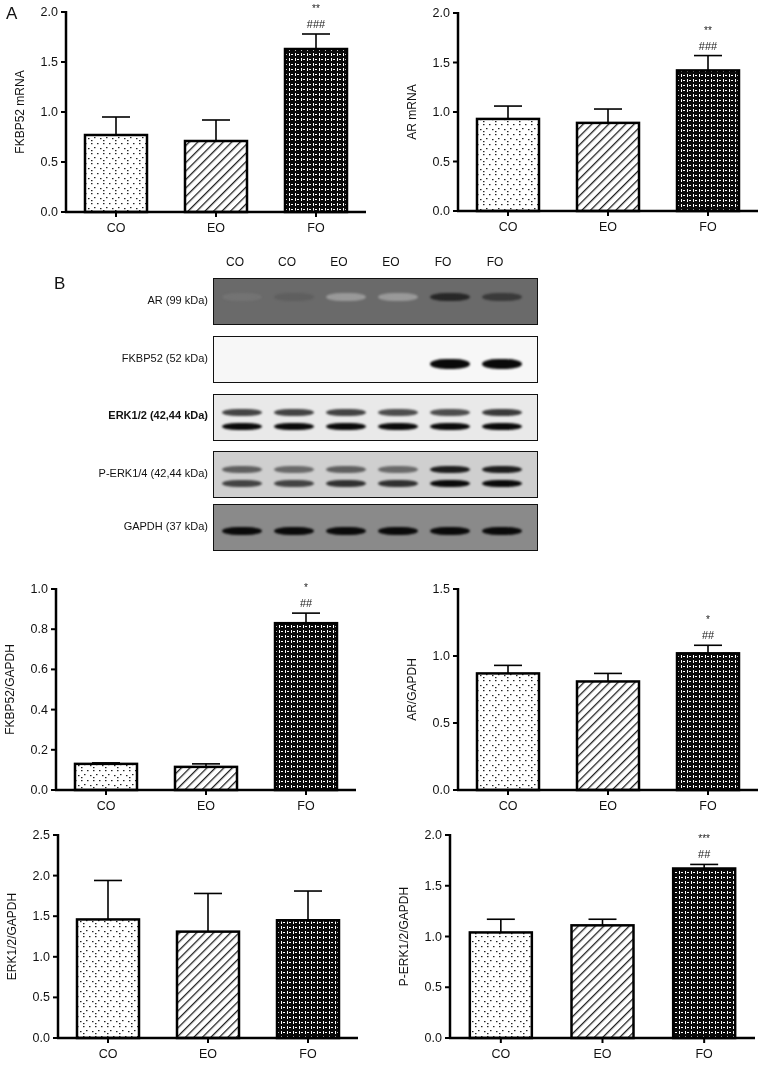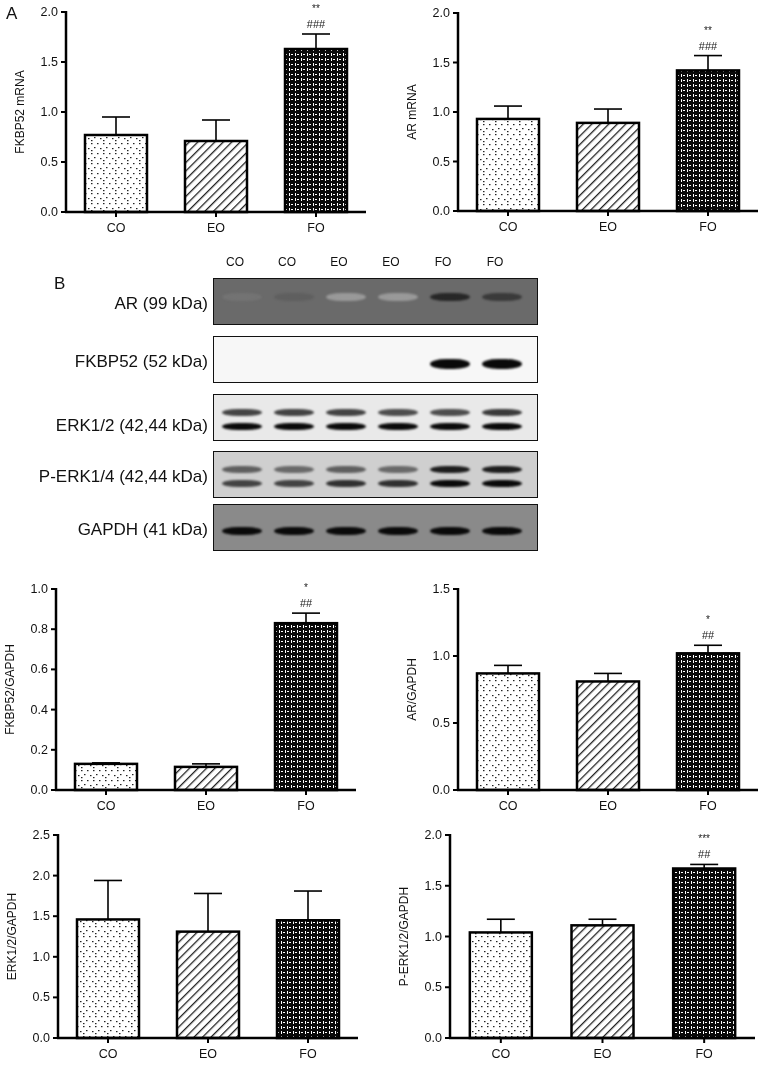--- a/index.html
+++ b/index.html
@@ -2,21 +2,21 @@
 <html><head>
 <meta charset="utf-8">
 <style>
   html,body{margin:0;padding:0;background:#fff;}
   body{width:765px;height:1065px;position:relative;overflow:hidden;font-family:"Liberation Sans",sans-serif;color:#111;}
   .panel-letter{position:absolute;font-size:17px;color:#111;}
   .chart{position:absolute;}
   .chart svg{overflow:visible;}
   .blot-wrap{position:absolute;left:0;top:250px;width:560px;height:300px;}
   .lane-label{position:absolute;font-size:12px;text-align:center;width:40px;}
-  .row-label{position:absolute;font-size:17px;text-align:right;width:170px;}
+  .row-label{position:absolute;font-size:11px;text-align:right;width:170px;}
   .blot{position:absolute;border:1.5px solid #111;box-sizing:border-box;}
   .band{position:absolute;border-radius:40%/50%;}
 </style>
 </head>
 <body>
 
 <div class="panel-letter" style="left:6px;top:4px;">A</div>
 <div class="panel-letter" style="left:54px;top:274px;">B</div>
 
 <div class="chart" style="left: 6px; top: 2px;"><svg width="370" height="245">
@@ -379,21 +379,21 @@
         <div class="band" style="left: 112px; width: 40px; top: 14px; height: 8px; background: rgb(153, 153, 153); filter: blur(0.8px);"></div>
         <div class="band" style="left: 164px; width: 40px; top: 14px; height: 8px; background: rgb(153, 153, 153); filter: blur(0.8px);"></div>
         <div class="band" style="left: 216px; width: 40px; top: 14px; height: 8px; background: rgb(39, 39, 39); filter: blur(0.8px);"></div>
         <div class="band" style="left: 268px; width: 40px; top: 14px; height: 8px; background: rgb(58, 58, 58); filter: blur(0.8px);"></div>
       </div>
       <div class="row-label" style="left: 38px; top: 102px;">FKBP52 (52 kDa)</div>
       <div class="blot" style="left: 213px; top: 86px; width: 325px; height: 47px; background: rgb(247, 247, 247);">
         <div class="band" style="left: 216px; width: 40px; top: 22px; height: 10px; background: rgb(10, 10, 10); filter: blur(0.8px);"></div>
         <div class="band" style="left: 268px; width: 40px; top: 22px; height: 10px; background: rgb(10, 10, 10); filter: blur(0.8px);"></div>
       </div>
-      <div class="row-label" style="left: 38px; top: 166px;">ERK1/2 (42,44 kDa)</div>
+      <div class="row-label" style="left: 38px; top: 159px; font-weight: bold;">ERK1/2 (42,44 kDa)</div>
       <div class="blot" style="left: 213px; top: 144px; width: 325px; height: 47px; background: rgb(233, 233, 233);">
         <div class="band" style="left: 8px; width: 40px; top: 14px; height: 7px; background: rgb(67, 67, 67); filter: blur(0.8px);"></div>
         <div class="band" style="left: 8px; width: 40px; top: 28px; height: 7px; background: rgb(10, 10, 10); filter: blur(0.8px);"></div>
         <div class="band" style="left: 60px; width: 40px; top: 14px; height: 7px; background: rgb(67, 67, 67); filter: blur(0.8px);"></div>
         <div class="band" style="left: 60px; width: 40px; top: 28px; height: 7px; background: rgb(10, 10, 10); filter: blur(0.8px);"></div>
         <div class="band" style="left: 112px; width: 40px; top: 14px; height: 7px; background: rgb(67, 67, 67); filter: blur(0.8px);"></div>
         <div class="band" style="left: 112px; width: 40px; top: 28px; height: 7px; background: rgb(10, 10, 10); filter: blur(0.8px);"></div>
         <div class="band" style="left: 164px; width: 40px; top: 14px; height: 7px; background: rgb(77, 77, 77); filter: blur(0.8px);"></div>
         <div class="band" style="left: 164px; width: 40px; top: 28px; height: 7px; background: rgb(10, 10, 10); filter: blur(0.8px);"></div>
         <div class="band" style="left: 216px; width: 40px; top: 14px; height: 7px; background: rgb(77, 77, 77); filter: blur(0.8px);"></div>
@@ -409,21 +409,21 @@
         <div class="band" style="left: 60px; width: 40px; top: 28px; height: 7px; background: rgb(67, 67, 67); filter: blur(0.8px);"></div>
         <div class="band" style="left: 112px; width: 40px; top: 14px; height: 7px; background: rgb(95, 95, 95); filter: blur(0.8px);"></div>
         <div class="band" style="left: 112px; width: 40px; top: 28px; height: 7px; background: rgb(48, 48, 48); filter: blur(0.8px);"></div>
         <div class="band" style="left: 164px; width: 40px; top: 14px; height: 7px; background: rgb(105, 105, 105); filter: blur(0.8px);"></div>
         <div class="band" style="left: 164px; width: 40px; top: 28px; height: 7px; background: rgb(48, 48, 48); filter: blur(0.8px);"></div>
         <div class="band" style="left: 216px; width: 40px; top: 14px; height: 7px; background: rgb(29, 29, 29); filter: blur(0.8px);"></div>
         <div class="band" style="left: 216px; width: 40px; top: 28px; height: 7px; background: rgb(10, 10, 10); filter: blur(0.8px);"></div>
         <div class="band" style="left: 268px; width: 40px; top: 14px; height: 7px; background: rgb(29, 29, 29); filter: blur(0.8px);"></div>
         <div class="band" style="left: 268px; width: 40px; top: 28px; height: 7px; background: rgb(10, 10, 10); filter: blur(0.8px);"></div>
       </div>
-      <div class="row-label" style="left: 38px; top: 270px;">GAPDH (41 kDa)</div>
+      <div class="row-label" style="left: 38px; top: 270px;">GAPDH (37 kDa)</div>
       <div class="blot" style="left: 213px; top: 254px; width: 325px; height: 47px; background: rgb(138, 138, 138);">
         <div class="band" style="left: 8px; width: 40px; top: 22px; height: 8px; background: rgb(10, 10, 10); filter: blur(0.8px);"></div>
         <div class="band" style="left: 60px; width: 40px; top: 22px; height: 8px; background: rgb(10, 10, 10); filter: blur(0.8px);"></div>
         <div class="band" style="left: 112px; width: 40px; top: 22px; height: 8px; background: rgb(10, 10, 10); filter: blur(0.8px);"></div>
         <div class="band" style="left: 164px; width: 40px; top: 22px; height: 8px; background: rgb(10, 10, 10); filter: blur(0.8px);"></div>
         <div class="band" style="left: 216px; width: 40px; top: 22px; height: 8px; background: rgb(10, 10, 10); filter: blur(0.8px);"></div>
         <div class="band" style="left: 268px; width: 40px; top: 22px; height: 8px; background: rgb(10, 10, 10); filter: blur(0.8px);"></div>
       </div>
     </div>
 </div>

